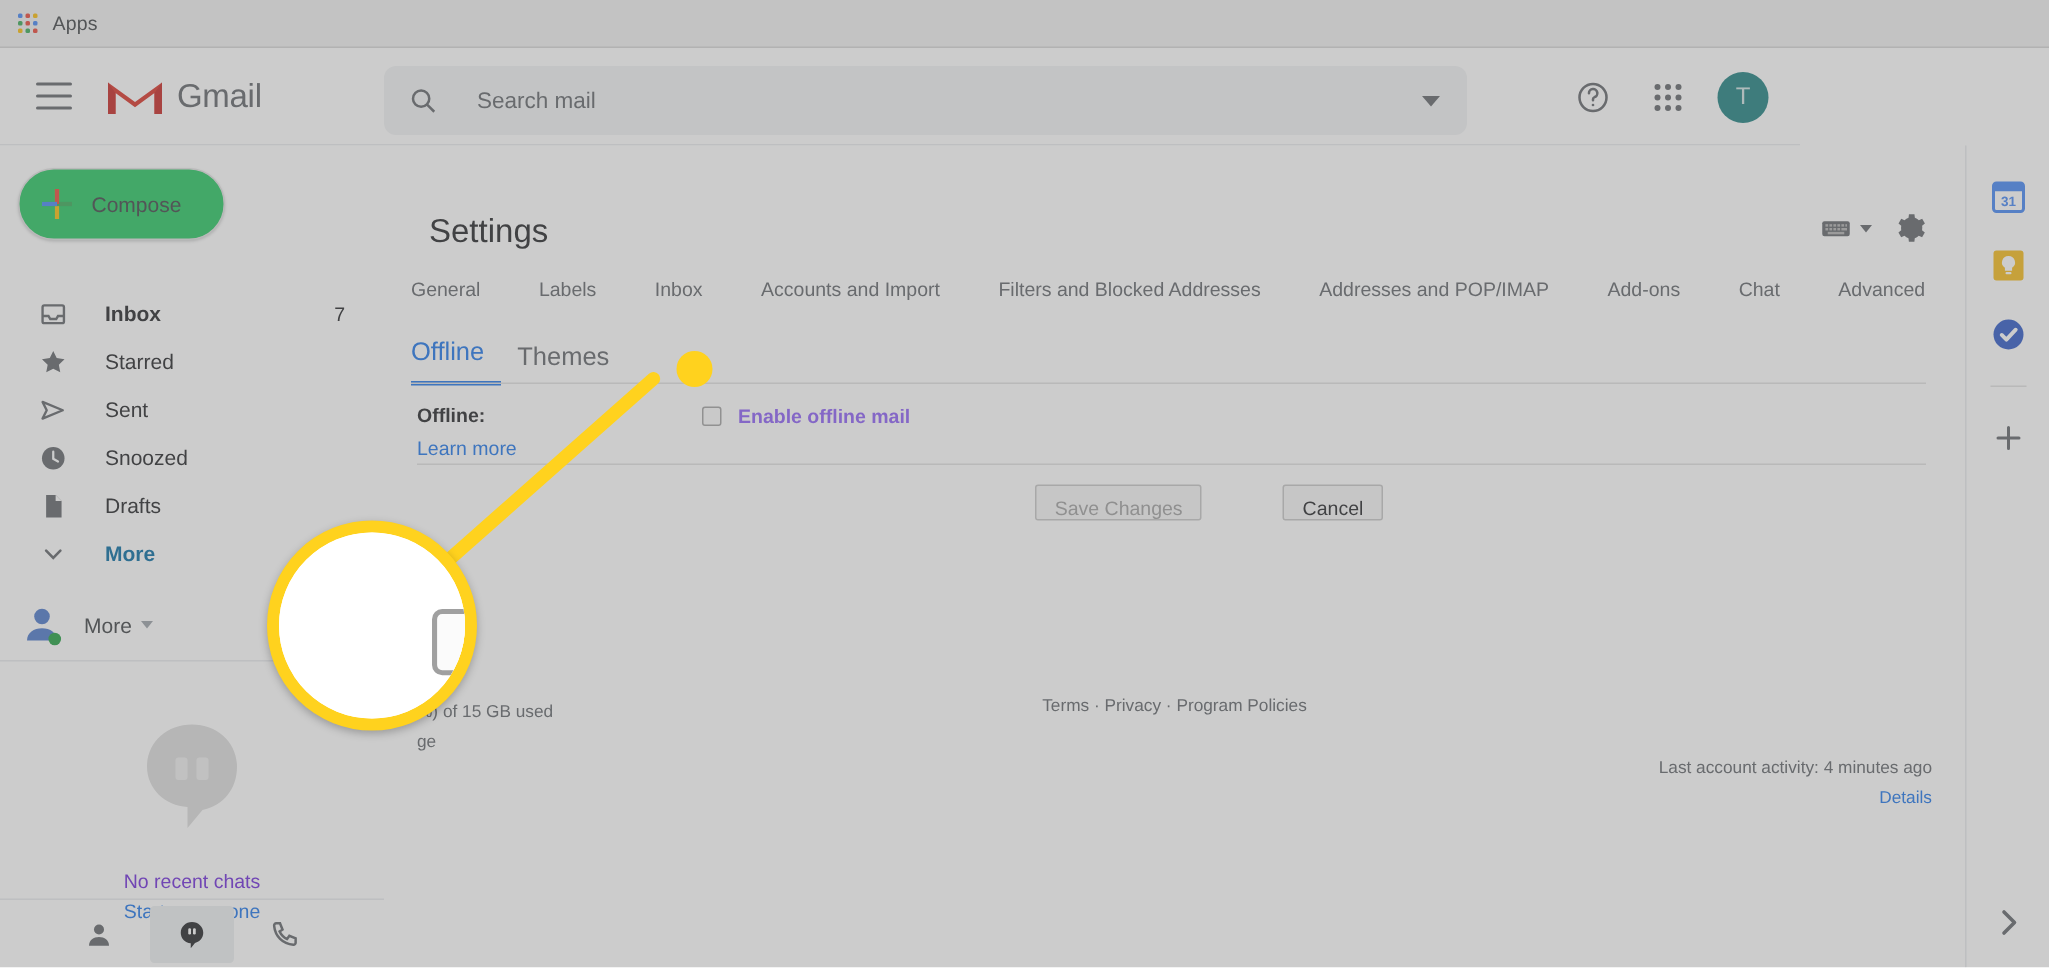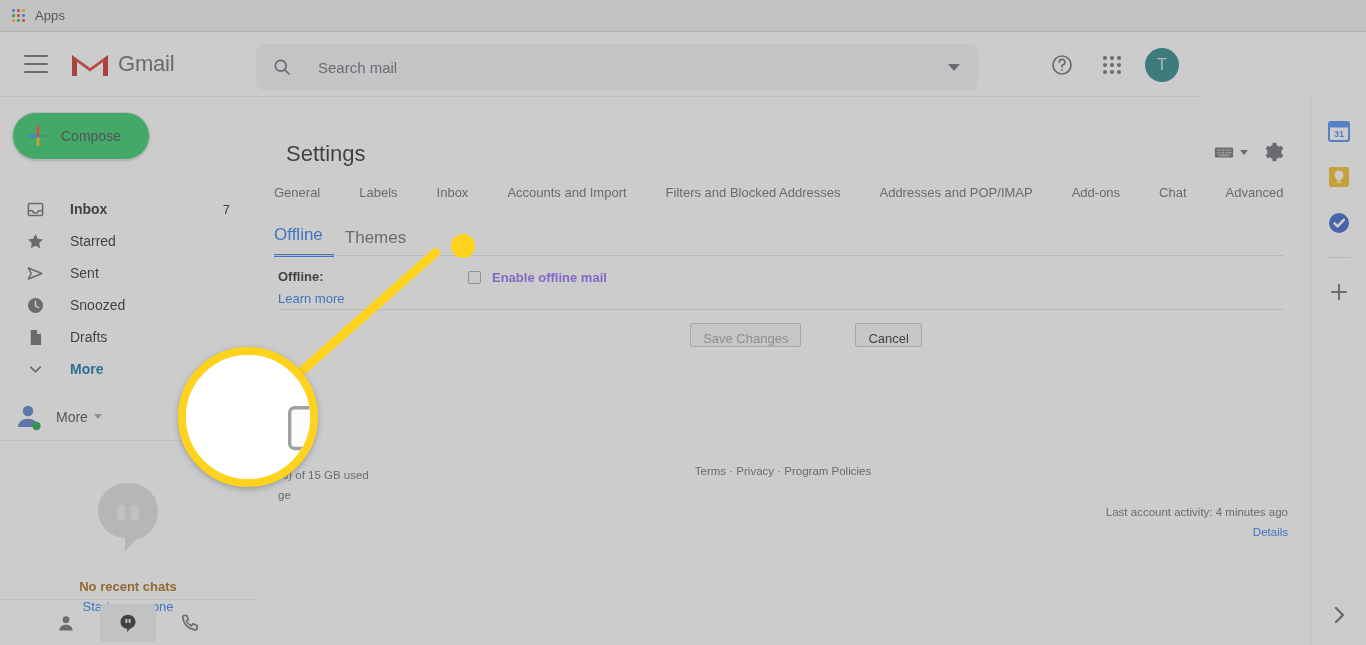--- a/index.html
+++ b/index.html
@@ -73,21 +73,21 @@
 
   .user-row { position: absolute; left: 0; top: 296px; width: 256px; height: 48px;
     background: #fff; display: flex; align-items: center; padding-left: 14px; border-bottom: 1px solid #e8eaed; }
   .user-avatar { width: 30px; height: 30px; position: relative; flex: none; }
   .user-name { margin-left: 12px; font-size: 14px; color: #3c4043; }
   .user-caret { margin-left: 6px; width: 0; height: 0; border-left: 4px solid transparent;
     border-right: 4px solid transparent; border-top: 5px solid #9aa0a6; }
 
   .chat-empty { position: absolute; left: 0; top: 380px; width: 256px; text-align: center; }
   .chat-bubble { margin: 0 auto; width: 88px; height: 88px; }
-  .chat-none { margin-top: 10px; font-size: 13px; color: #a16207; font-weight: bold; }
+  .chat-none { margin-top: 10px; font-size: 13px; color: #6d28d9; }
   .chat-start { margin-top: 5px; font-size: 13px; color: #1a73e8; cursor: pointer; }
 
   .chat-toolbar { position: absolute; left: 0; bottom: 0; width: 256px; height: 46px;
     border-top: 1px solid #e8eaed; display: flex; align-items: center; justify-content: center; gap: 6px; }
   .ct-btn { width: 56px; height: 38px; display: flex; align-items: center; justify-content: center;
     cursor: pointer; color: #5f6368; border-radius: 3px; }
   .ct-btn.sel { background: #eceff1; color: #202124; }
 
   
   .main { position: absolute; left: 256px; top: 65px; width: 1054px; height: 548px; background: #fff; }

